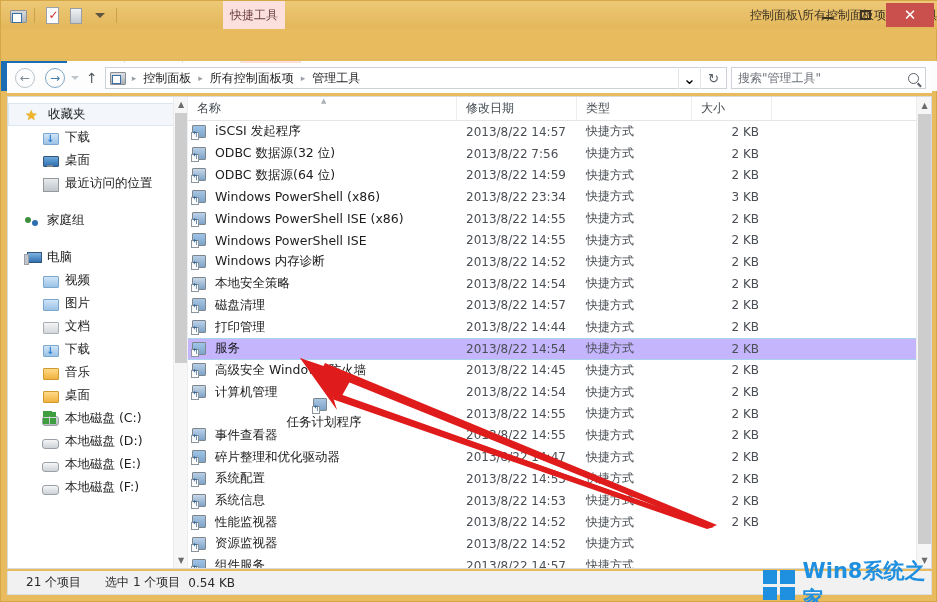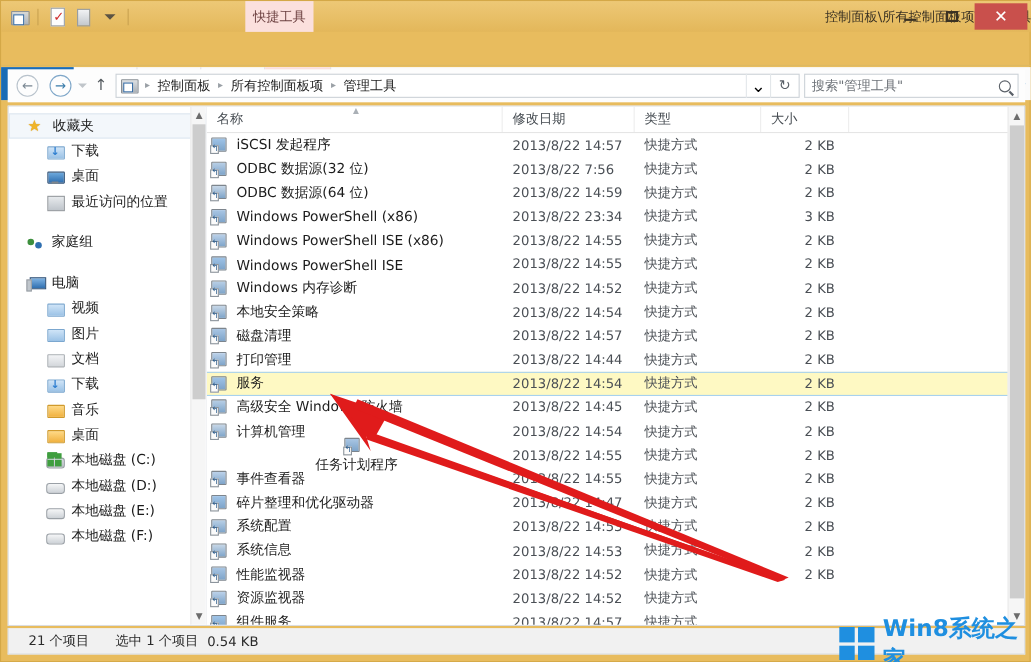--- a/index.html
+++ b/index.html
@@ -290,21 +290,21 @@
   }
   #sort-marker {
     position: absolute; left: 133px; top: 0px; font-size: 7px; color: #aab0b6;
   }
   #rows { position: relative; }
   .row {
     height: 21.7px; display: flex; align-items: center;
     font-size: 12.5px; color: #1c1c1c;
   }
   .row.selected {
-    background: #fef9c3; border-top: 1px solid #a8d2ee; border-bottom: 1px solid #a8d2ee;
+    background: #c4b5fd; border-top: 1px solid #a8d2ee; border-bottom: 1px solid #a8d2ee;
   }
   .cell-name { display: flex; align-items: center; padding-left: 3px; }
   .cell-date { color: #4a4f55; padding-left: 9px; font-size: 12px; }
   .cell-type { color: #4a4f55; padding-left: 9px; font-size: 12px; }
   .cell-size { color: #4a4f55; text-align: right; padding-right: 13px; font-size: 12px; }
   .fico {
     width: 17px; height: 16px; margin-right: 7px; flex: 0 0 17px; position: relative;
   }
   .fico .base {
     position: absolute; left: 1px; top: 1px; width: 14px; height: 13px;

